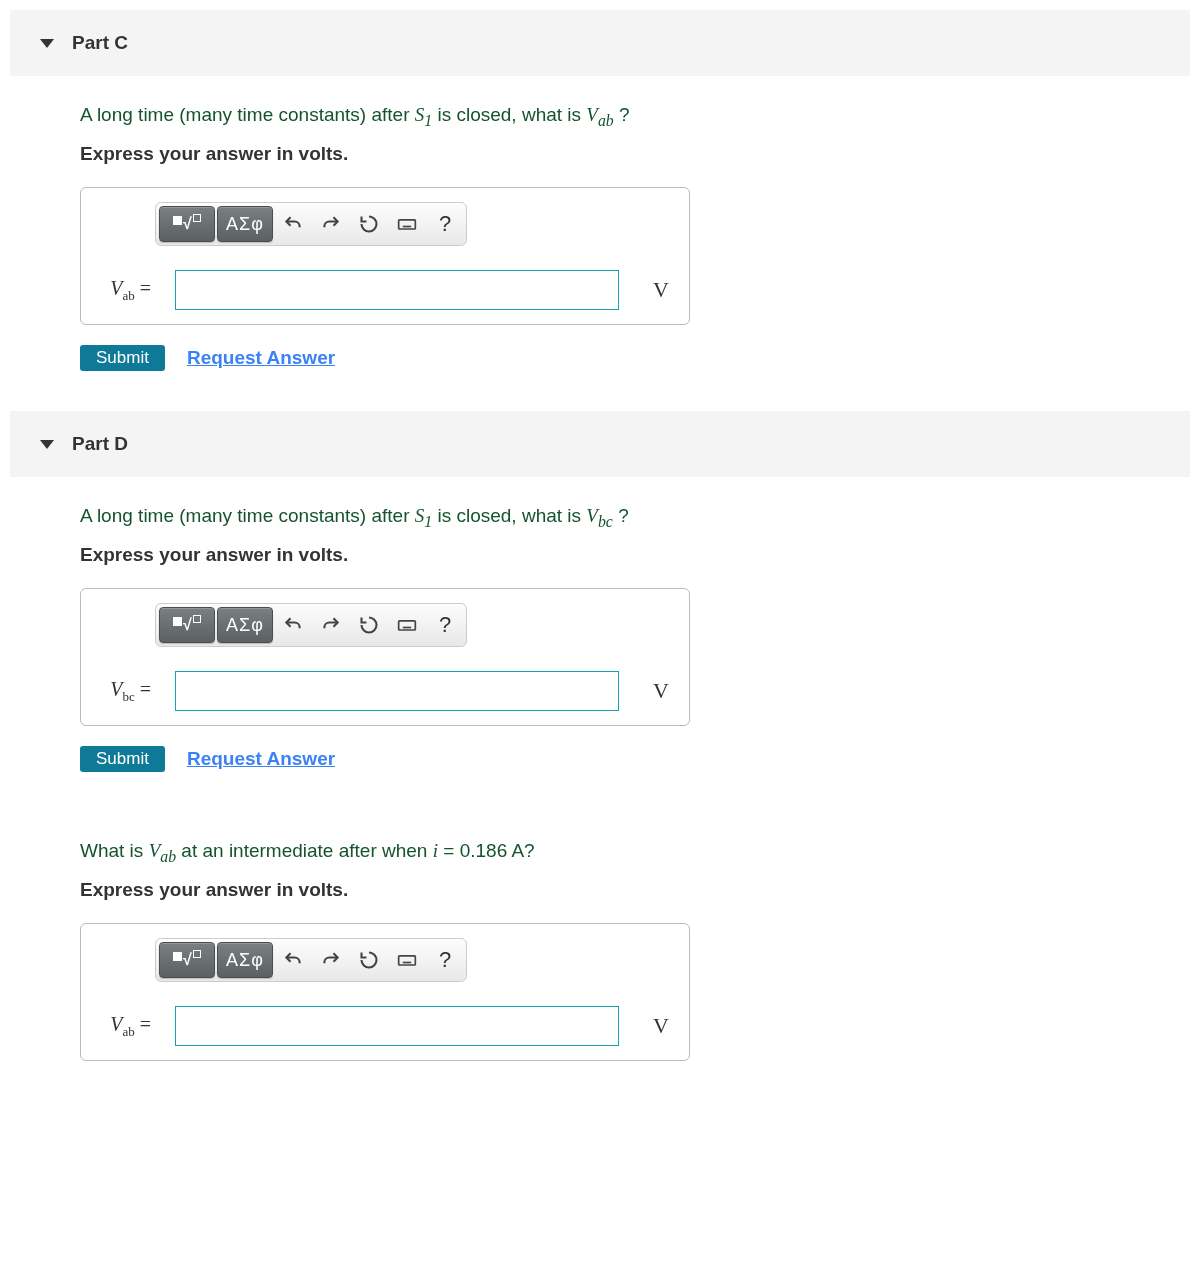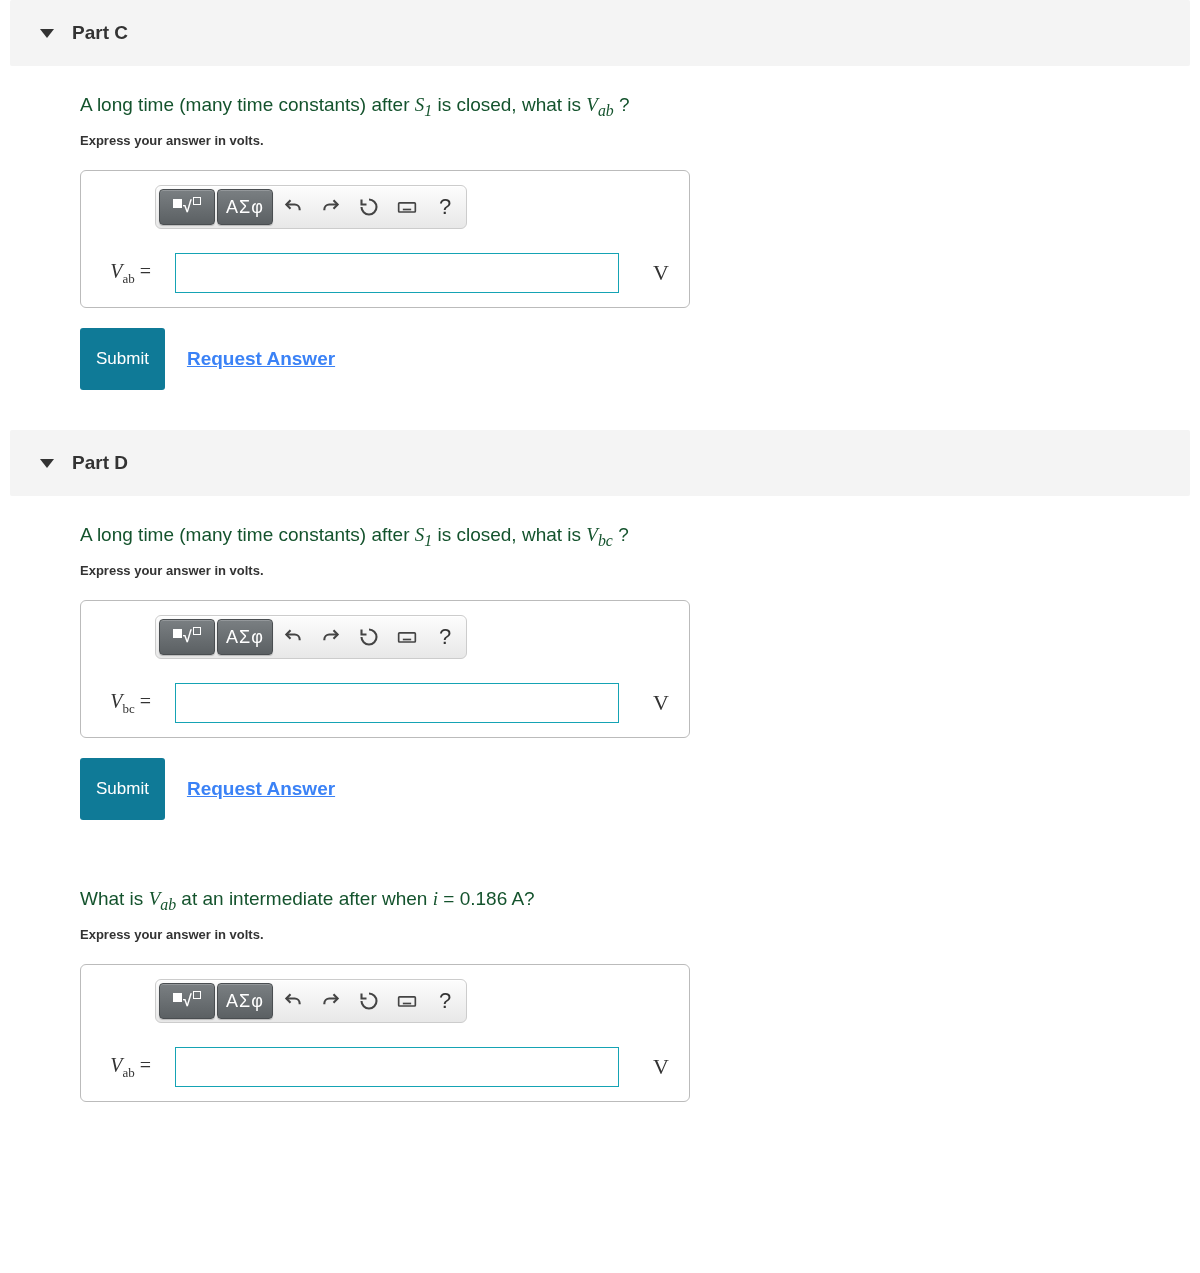--- a/index.html
+++ b/index.html
@@ -4,21 +4,21 @@
 <style>
   * { box-sizing: border-box; margin: 0; padding: 0; }
   body {
     font-family: "Helvetica Neue", Arial, sans-serif;
     background: #fff;
     color: #333;
     font-size: 16px;
   }
   .page {
     width: 1200px;
-    margin: 0 auto;
+    margin: 10px auto;
     padding: 0 10px 30px 10px;
   }
   .part {
     margin-bottom: 20px;
   }
   .part-header {
     background: #f4f4f4;
     padding: 22px 20px 22px 30px;
     display: flex;
     align-items: center;
@@ -38,21 +38,21 @@
   .part-body {
     padding: 24px 20px 20px 70px;
   }
   .question {
     font-size: 19px;
     color: #14532d;
     line-height: 1.6;
     margin-bottom: 10px;
   }
   .instruction {
-    font-size: 13px;
+    font-size: 19px;
     font-weight: 700;
     margin-bottom: 22px;
   }
   .answer-box {
     border: 1px solid #bbb;
     border-radius: 6px;
     padding: 14px;
     width: 610px;
     background: #fff;
   }
@@ -121,21 +121,21 @@
     margin-top: 20px;
     display: flex;
     align-items: center;
     gap: 22px;
   }
   .submit-btn {
     background: #0f7a97;
     color: #fff;
     border: none;
     border-radius: 3px;
-    padding: 21px 16px;
+    padding: 3px 16px;
     font-size: 17px;
     cursor: pointer;
   }
   .request-link {
     color: #3b82f6;
     text-decoration: underline;
     font-size: 19px;
     font-weight: 600;
     cursor: pointer;
   }

